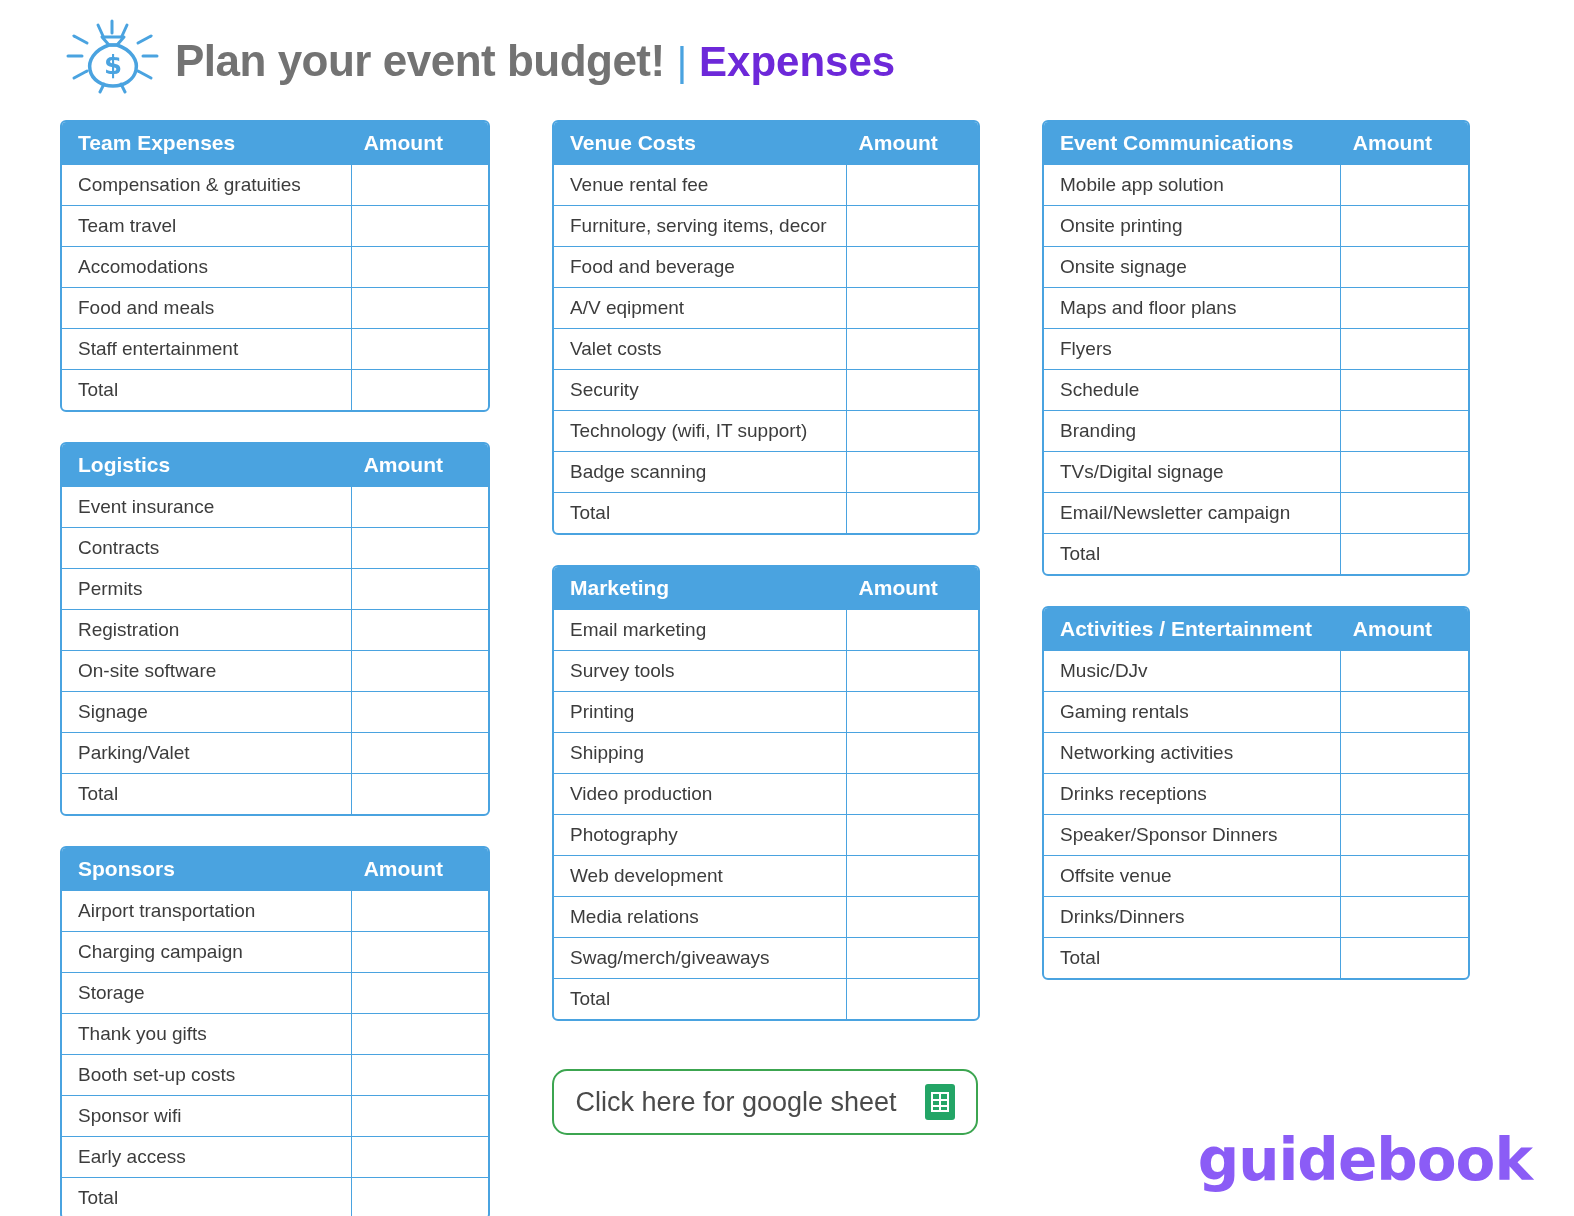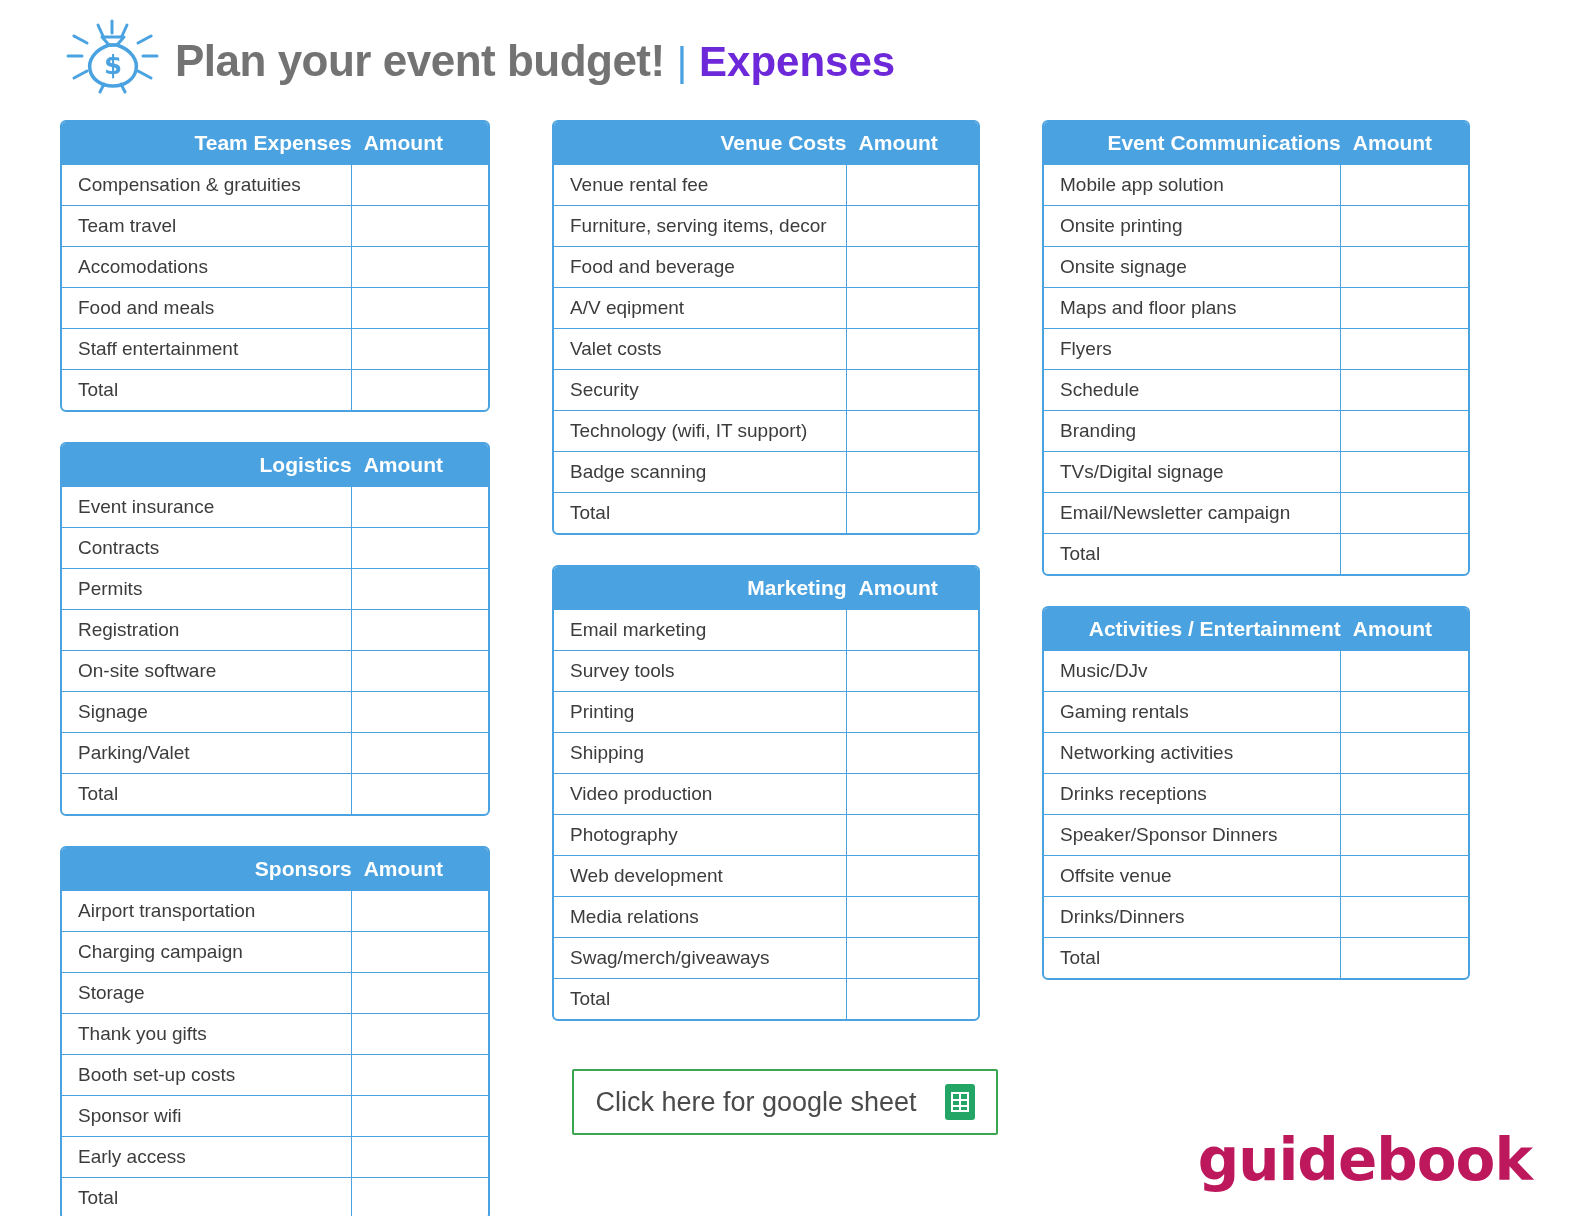--- a/index.html
+++ b/index.html
@@ -78,21 +78,21 @@
   table.budget {
     width: 100%;
     border-collapse: collapse;
     table-layout: fixed;
   }
   table.budget th {
     background: #4aa3e0;
     color: #ffffff;
     font-size: 21px;
     font-weight: bold;
-    text-align: right;
+    text-align: left;
     padding: 9px 0 10px 16px;
     border: none;
   }
   table.budget th.amount-h {
     text-align: left;
     padding-left: 12px;
   }
   table.budget td {
     border: 1px solid #4aa3e0;
     border-top: none;
@@ -119,30 +119,29 @@
   .w-amt-1 { width: 32%; }
   .w-label-2 { width: 69%; }
   .w-amt-2 { width: 31%; }
   .w-label-3 { width: 70%; }
   .w-amt-3 { width: 30%; }
 
   
   .sheet-btn {
     margin-top: 48px;
     border: 2px solid #3ca550;
-    border-radius: 2px;
+    border-radius: 15px;
     height: 62px;
     display: flex;
     align-items: center;
     justify-content: center;
     gap: 28px;
     background: #fff;
     cursor: pointer;
     width: 422px;
-    margin-left: 20px;
   }
   .sheet-btn .label {
     font-size: 27px;
     color: #4a4a4a;
   }
   .sheet-icon {
     width: 30px;
     height: 36px;
     background: #23a566;
     border-radius: 3px;
@@ -171,21 +170,21 @@
     background: #ffffff;
   }
 
   
   .logo {
     position: absolute;
     right: 42px;
     bottom: 22px;
     font-size: 58px;
     font-weight: bold;
-    color: #be185d;
+    color: #8b5cf6;
     letter-spacing: -1px;
     font-family: "DejaVu Sans", sans-serif;
   }
 </style>
 </head>
 <body>
 
 <div class="header">
   <div class="money-icon">
     <svg width="105" height="90" viewBox="0 0 105 90" xmlns="http://www.w3.org/2000/svg">

